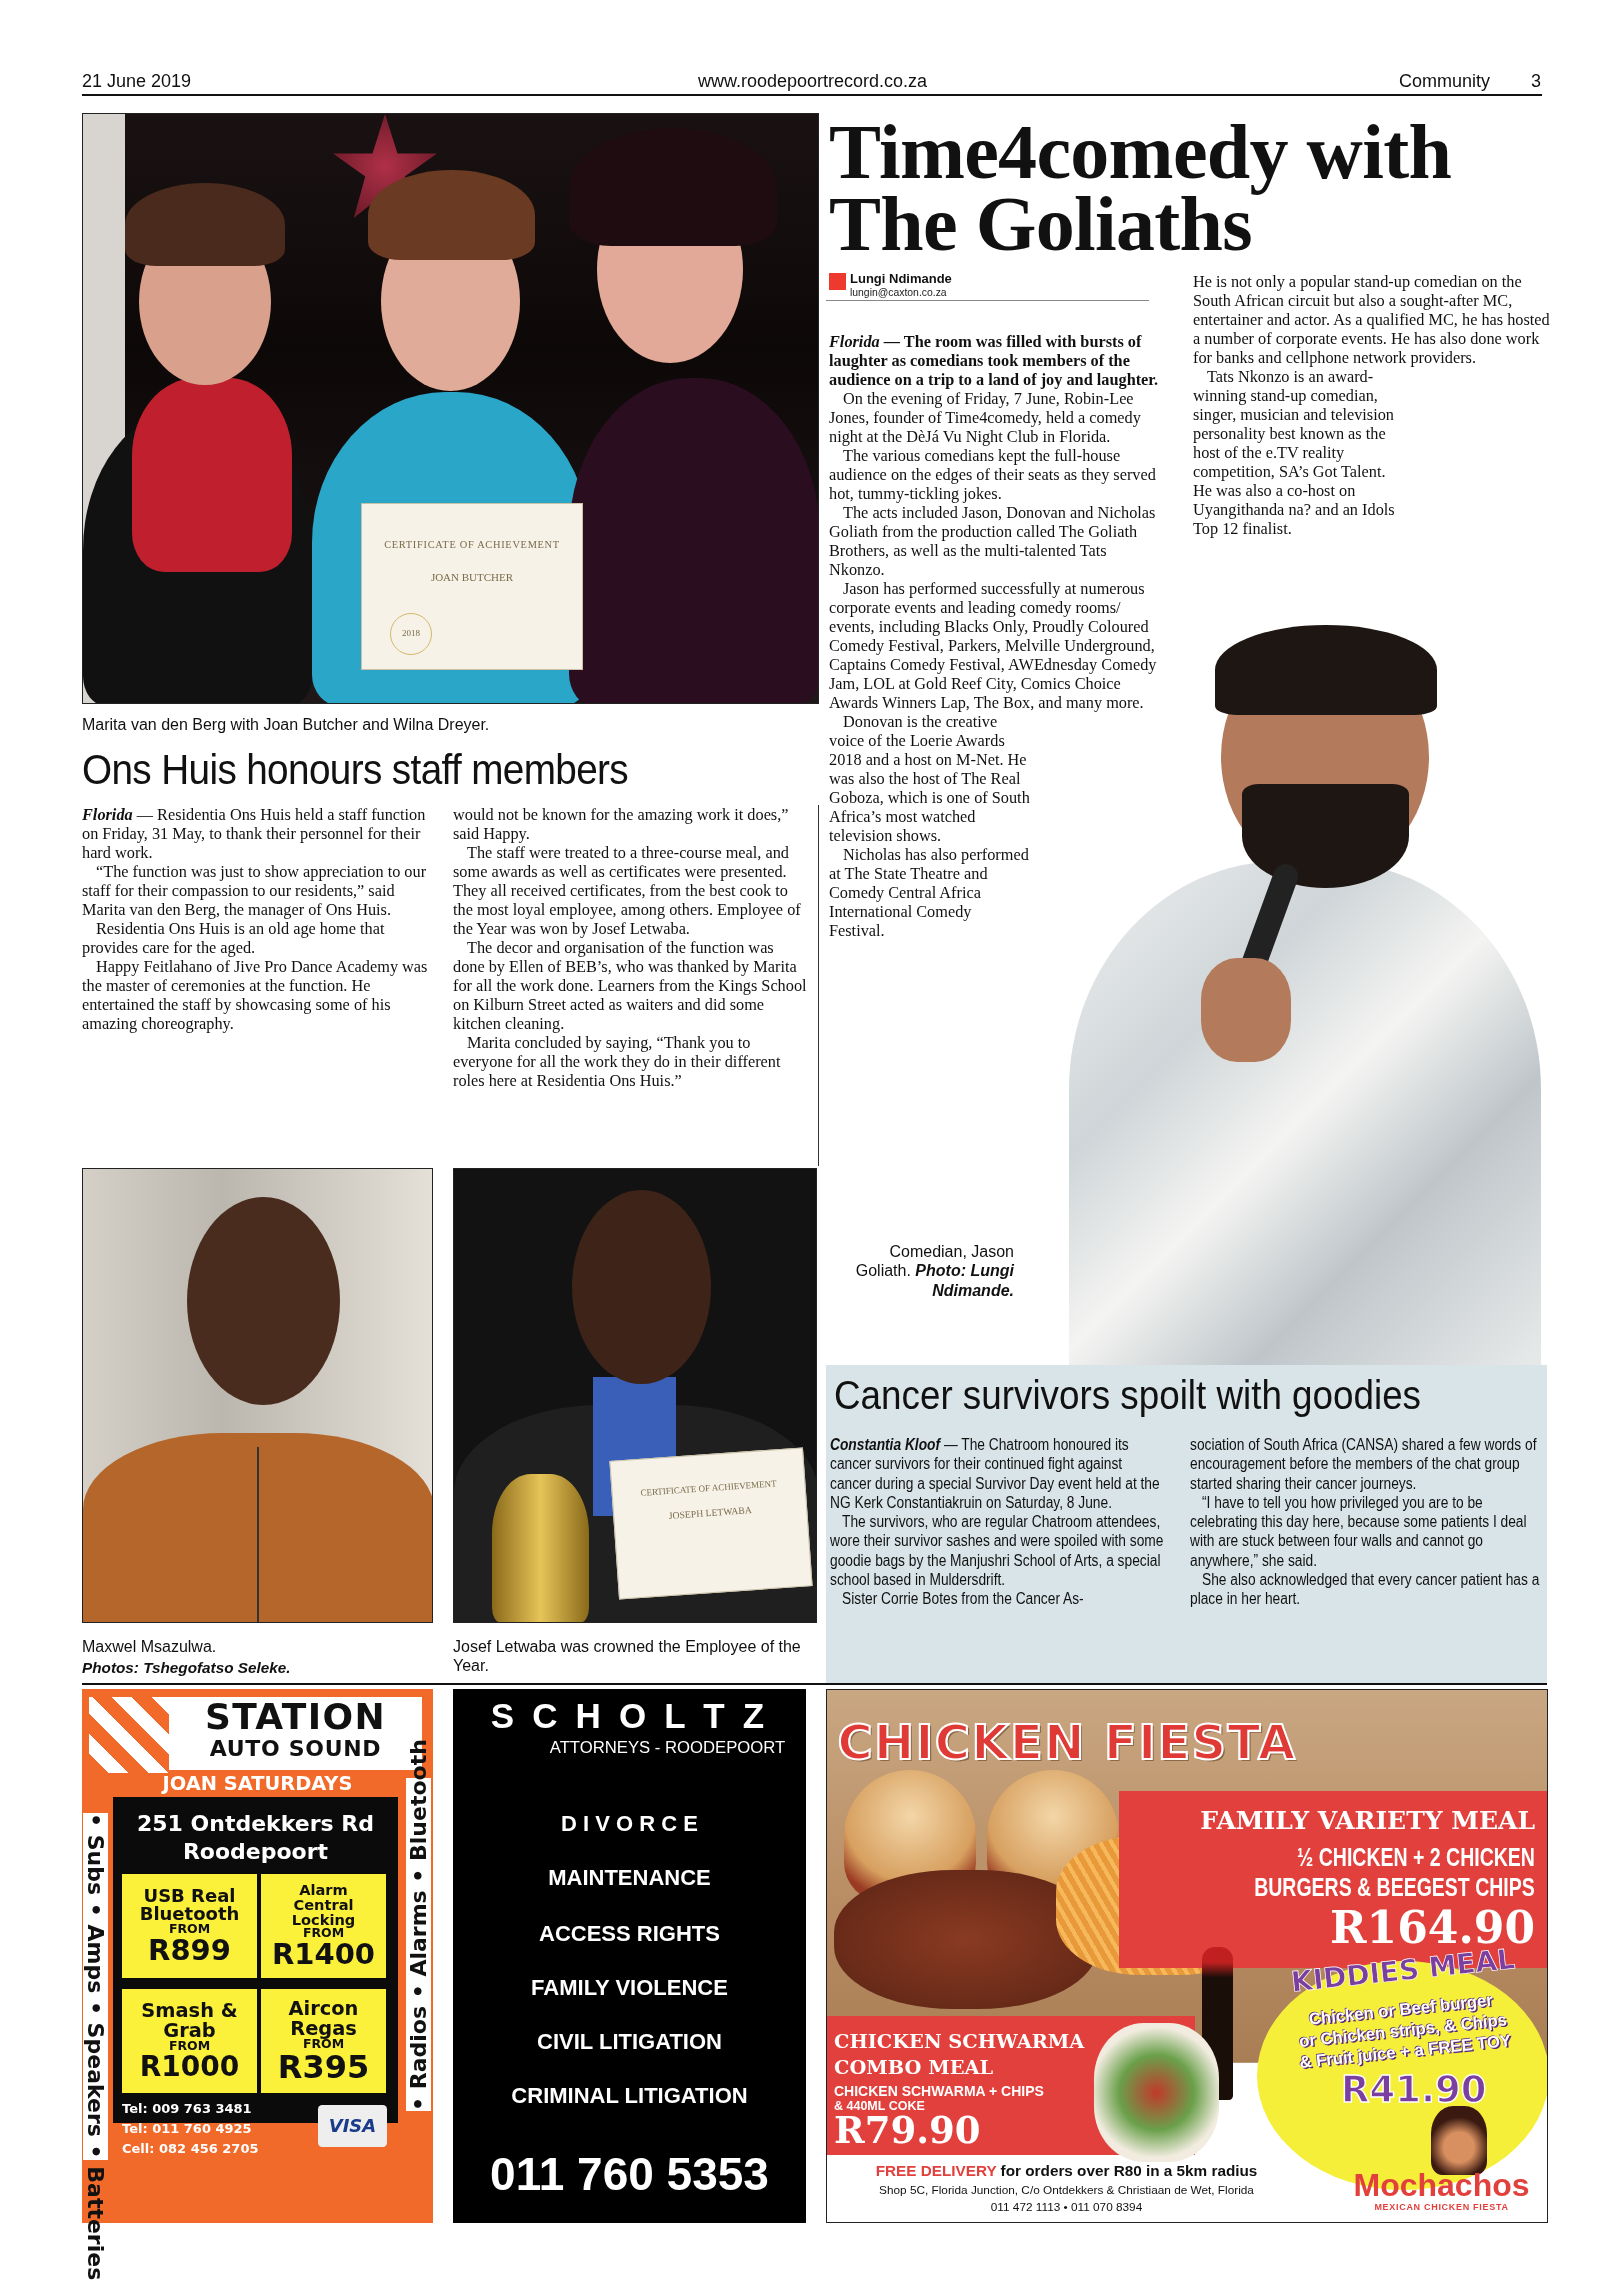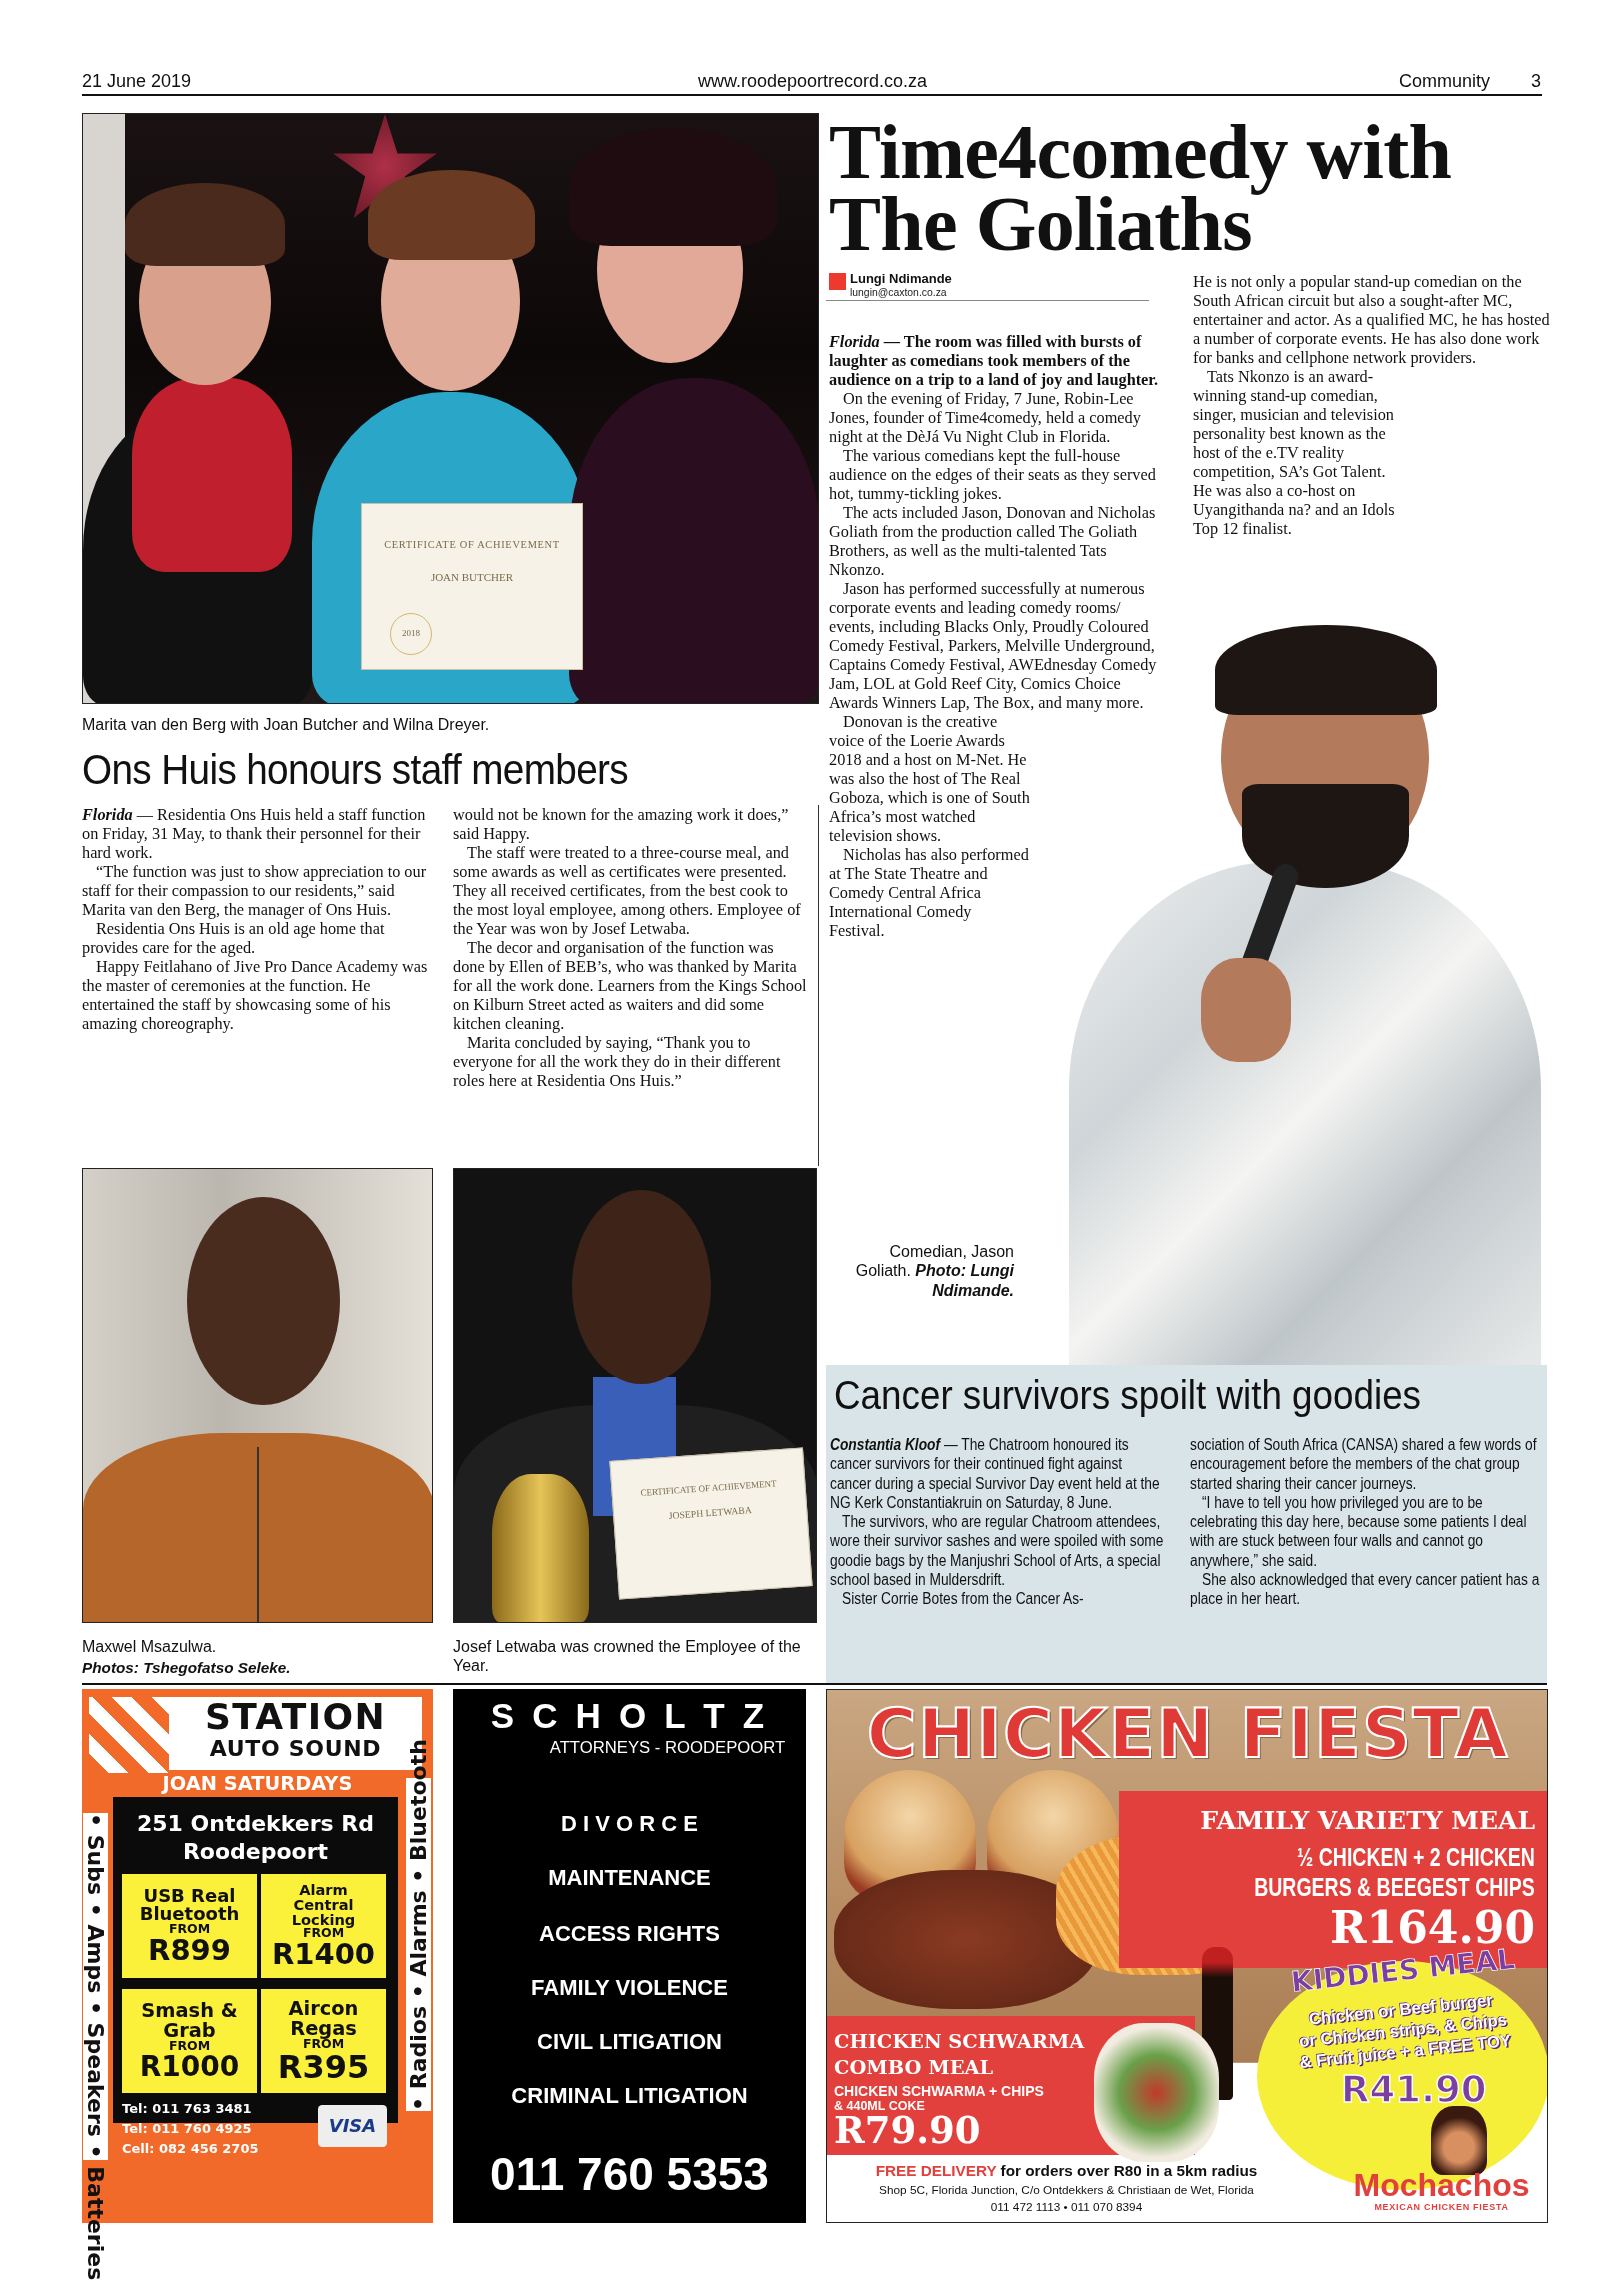--- a/index.html
+++ b/index.html
@@ -210,21 +210,21 @@
     <div style="font-size:19.4px;width:118px;">Smash &amp; Grab</div>
     <div style="font-size:12.5px;">FROM</div>
     <div style="font-size:28px;">R1000</div>
   </div>
   <div class="abs st-yellow" style="left:179px;top:300px;width:125px;height:104px;">
     <div style="font-size:19.4px;width:104px;">Aircon Regas</div>
     <div style="font-size:12.5px;">FROM</div>
     <div style="font-size:32px;">R395</div>
   </div>
   <div class="abs" style="left:40px;top:410px;color:#fff;font-family:'DejaVu Sans',sans-serif;font-weight:bold;font-size:13px;line-height:20px;">
-    <div>Tel: 011 763 3481</div>
+    <div>Tel: 009 763 3481</div>
     <div>Tel: 011 760 4925</div>
     <div>Cell: 082 456 2705</div>
   </div>
   <div class="abs" style="left:236px;top:416px;width:69px;height:42px;background:#eee;border-radius:4.2px;text-align:center;line-height:42px;font-family:'DejaVu Sans',sans-serif;font-weight:bold;font-style:italic;font-size:18px;color:#1a3a8a;">VISA</div>
   <div class="abs st-side" style="left:-160px;top:285px;width:347px;transform:rotate(90deg);text-align:center;">• Subs • Amps • Speakers • Batteries</div>
   <div class="abs st-side" style="left:170px;top:243px;width:333px;transform:rotate(-90deg);text-align:center;">• Radios • Alarms • Bluetooth</div>
 </div>
 
 <div class="abs ad-scholtz" style="left:453px;top:1689px;width:353px;height:534px;">
   <div class="sch-line" style="top:7px;font-size:35px;letter-spacing:4.2px;">S C H O L T Z</div>
@@ -232,21 +232,21 @@
   <div class="sch-line" style="top:122px;font-size:22px;">D I V O R C E</div>
   <div class="sch-line" style="top:176px;font-size:22px;">MAINTENANCE</div>
   <div class="sch-line" style="top:232px;font-size:22px;">ACCESS RIGHTS</div>
   <div class="sch-line" style="top:286px;font-size:22px;">FAMILY VIOLENCE</div>
   <div class="sch-line" style="top:340px;font-size:22px;">CIVIL LITIGATION</div>
   <div class="sch-line" style="top:394px;font-size:22px;">CRIMINAL LITIGATION</div>
   <div class="sch-line" style="top:458px;font-size:46px;">011 760 5353</div>
 </div>
 
 <div class="abs ad-fiesta" style="left:826px;top:1689px;width:722px;height:534px;">
-  <div class="abs cf-title" style="left:10.4px;top:8px;font-size:68px;line-height:72px;width:701px;text-align:center;">CHICKEN FIESTA</div>
+  <div class="abs cf-title" style="left:10.4px;top:16px;font-size:48px;line-height:72px;width:701px;text-align:left;">CHICKEN FIESTA</div>
 
   <div class="abs" style="left:17.4px;top:80px;width:132px;height:132px;background:radial-gradient(circle at 50% 35%,#f3d6a8,#d7a060 60%,#9a3a22 80%);border-radius:50% 50% 30% 30%;"></div>
   <div class="abs" style="left:160px;top:80px;width:132px;height:132px;background:radial-gradient(circle at 50% 35%,#f3d6a8,#d7a060 60%,#9a3a22 80%);border-radius:50% 50% 30% 30%;"></div>
   <div class="abs" style="left:7px;top:180px;width:264px;height:139px;background:radial-gradient(ellipse,#8a3a22,#5a2414);border-radius:45%;"></div>
   <div class="abs" style="left:229px;top:146px;width:208px;height:139px;background:repeating-linear-gradient(60deg,#e89a3a 0 5.6px,#f6b85a 5.6px 9.7px);border-radius:40%;"></div>
 
   <div class="abs red-panel" style="left:292px;top:101px;width:430px;height:177px;">
     <div class="abs fv-title" style="right:14px;top:15.3px;font-size:25px;">FAMILY VARIETY MEAL</div>
     <div class="abs condensed" style="right:14px;top:52px;font-size:25px;">½ CHICKEN + 2 CHICKEN</div>
     <div class="abs condensed" style="right:14px;top:82px;font-size:25px;">BURGERS &amp; BEEGEST CHIPS</div>

